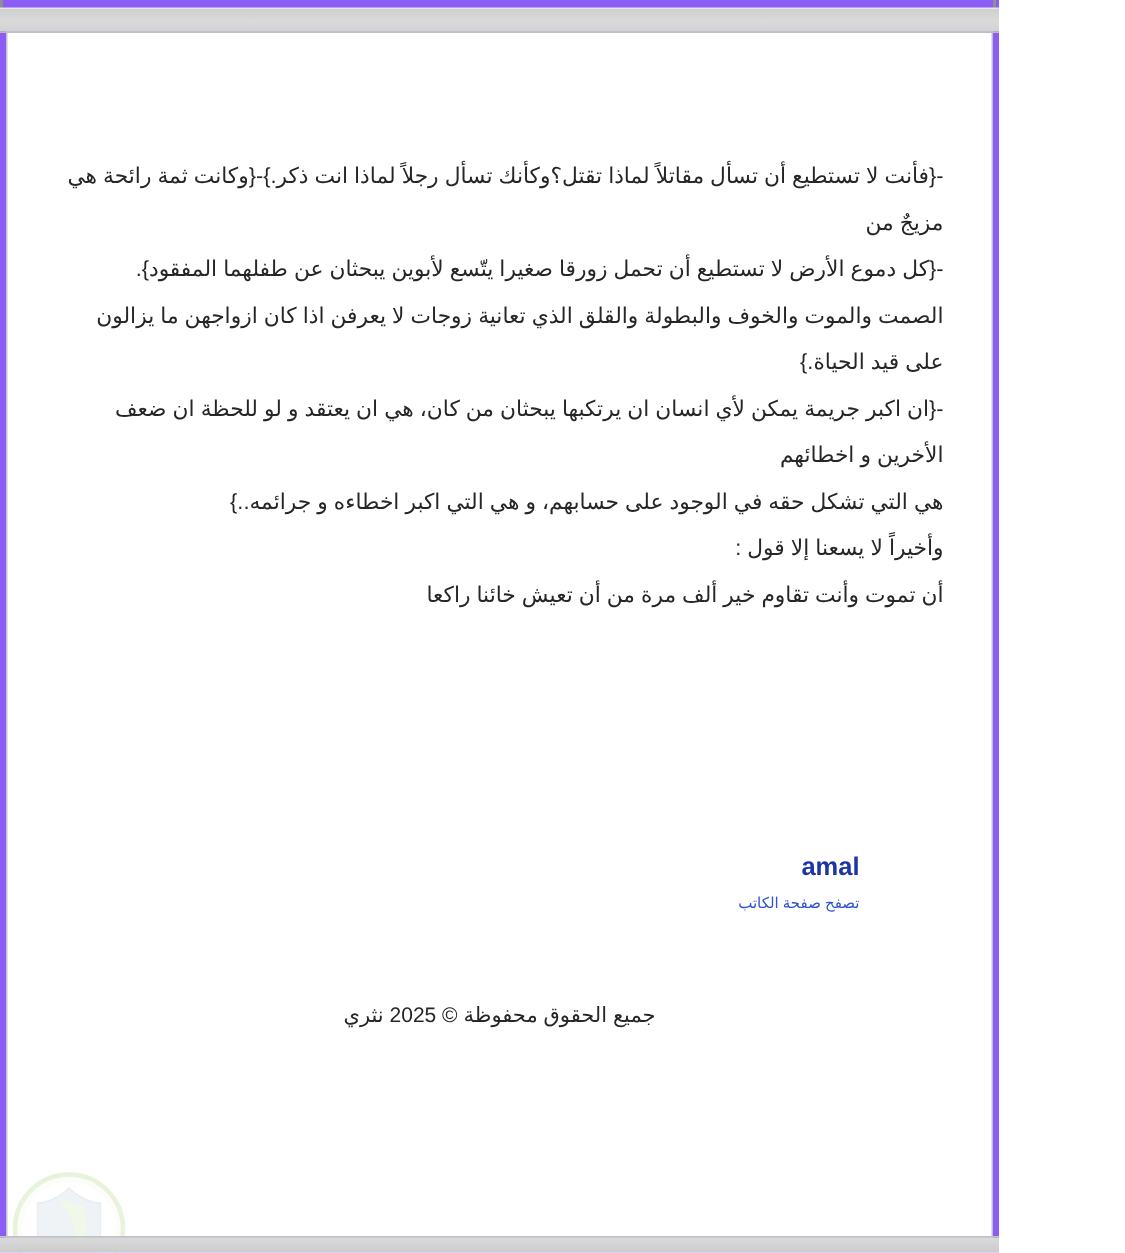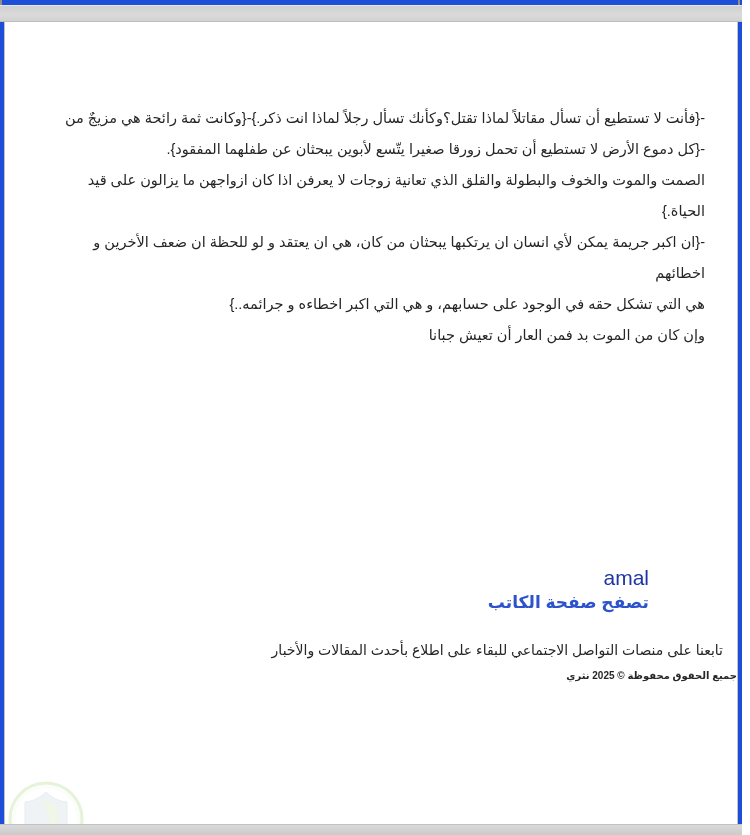--- a/index.html
+++ b/index.html
@@ -1,17 +1,17 @@
 <!DOCTYPE html>
 <html lang="ar"><head>
 <meta charset="utf-8">
 <style>
   html,body{margin:0;padding:0;}
   body{background:#ffffff;font-family:"Liberation Sans","DejaVu Sans",sans-serif;}
-  .screen{position:relative;width:742px;height:835px;background:#1d4ed8;overflow:hidden;}
+  .screen{position:relative;width:666px;height:835px;background:#8b5cf6;overflow:hidden;}
 
   
   .top-bar{position:absolute;top:5px;left:0;right:0;height:15px;
     background:linear-gradient(180deg,#cfcfcf 0%,#dadada 55%,#d2d2d2 100%);
     border-top:1px solid #e6e6e6;border-bottom:1px solid #bdbdbd;z-index:4;}
   .edge-mark{position:absolute;top:0;width:2px;height:6px;background:#8f8f8f;z-index:4;}
   .edge-mark.left{left:0;}
   .edge-mark.right{right:2px;}
 
   
@@ -22,29 +22,29 @@
   
   .page{position:absolute;top:21px;bottom:10px;left:4px;right:4px;background:#ffffff;
     border-left:1px solid #c3c3c3;border-right:1px solid #c3c3c3;z-index:2;}
 
   
   .article{position:absolute;top:82px;right:32px;left:38px;direction:rtl;text-align:right;z-index:2;}
   .article .line{font-size:14.5px;line-height:31px;color:#262626;}
 
   
   .author{position:absolute;top:546px;right:88px;left:30px;text-align:right;direction:rtl;z-index:2;}
-  .author-name{font-size:21px;font-weight:normal;color:#1e35a6;direction:ltr;line-height:22px;}
-  .author-link{display:inline-block;margin-top:5px;font-size:17px;color:#2d53cc;
-    text-decoration:none;line-height:18px;cursor:pointer;font-weight:bold;}
+  .author-name{font-size:17px;font-weight:bold;color:#1e35a6;direction:ltr;line-height:22px;}
+  .author-link{display:inline-block;margin-top:5px;font-size:10px;color:#2d53cc;
+    text-decoration:none;line-height:18px;cursor:pointer;}
 
   
   .footer-line1{position:absolute;top:620px;left:14px;right:14px;direction:rtl;text-align:right;
     font-size:14px;color:#262626;line-height:18px;z-index:2;}
-  .footer-line2{position:absolute;top:646px;left:0;right:0;direction:rtl;text-align:right;
-    font-size:10px;color:#262626;line-height:18px;z-index:2;font-weight:bold;}
+  .footer-line2{position:absolute;top:646px;left:0;right:0;direction:rtl;text-align:center;
+    font-size:14px;color:#262626;line-height:18px;z-index:2;}
 
   
   .watermark{position:absolute;left:0px;top:758px;width:84px;height:77px;opacity:0.33;z-index:3;}
 </style>
 </head>
 <body>
 
 <div class="screen">
 
   <div class="edge-mark left"></div>
@@ -52,29 +52,29 @@
   <div class="top-bar"></div>
 
   <div class="page">
 
     <div class="article">
       <div class="line">-{فأنت لا تستطيع أن تسأل مقاتلاً لماذا تقتل؟وكأنك تسأل رجلاً لماذا انت ذكر.}-{وكانت ثمة رائحة هي مزيجٌ من</div>
       <div class="line">-{كل دموع الأرض لا تستطيع أن تحمل زورقا صغيرا يتّسع لأبوين يبحثان عن طفلهما المفقود}.</div>
       <div class="line">الصمت والموت والخوف والبطولة والقلق الذي تعانية زوجات لا يعرفن اذا كان ازواجهن ما يزالون على قيد الحياة.}</div>
       <div class="line">-{ان اكبر جريمة يمكن لأي انسان ان يرتكبها يبحثان من كان، هي ان يعتقد و لو للحظة ان ضعف الأخرين و اخطائهم</div>
       <div class="line">هي التي تشكل حقه في الوجود على حسابهم، و هي التي اكبر اخطاءه و جرائمه..}</div>
-      <div class="line">وإن كان من الموت بد فمن العار أن تعيش جبانا</div>
+      <div class="line">وأخيراً لا يسعنا إلا قول :</div>
+      <div class="line">أن تموت وأنت تقاوم خير ألف مرة من أن تعيش خائنا راكعا</div>
     </div>
 
     <div class="author">
       <div class="author-name">amal</div>
       <a class="author-link">تصفح صفحة الكاتب</a>
     </div>
 
-    <div class="footer-line1">تابعنا على منصات التواصل الاجتماعي للبقاء على اطلاع بأحدث المقالات والأخبار</div>
     <div class="footer-line2">جميع الحقوق محفوظة © 2025 نثري</div>
 
     <svg class="watermark" viewBox="0 0 84 77" xmlns="http://www.w3.org/2000/svg">
       <circle cx="41" cy="40" r="36" fill="#f4f9ec" stroke="#b5d98f" stroke-width="3"></circle>
       <circle cx="41" cy="40" r="31" fill="#ffffff"></circle>
       <path d="M41,13 C34,20 25,23 20,23 L20,47 C20,59 30,68 41,72 C52,68 62,59 62,47 L62,23 C57,23 48,20 41,13 Z" fill="#cfdbe4" stroke="#b9c9d4" stroke-width="1"></path>
       <path d="M34,20 Q49,38 46,63 Q57,45 50,25 Q42,23 34,20 Z" fill="#d2e9b6"></path>
       <text x="48" y="64" font-size="11" fill="#e5b97f" text-anchor="middle">كفيــل</text>
     </svg>
 

